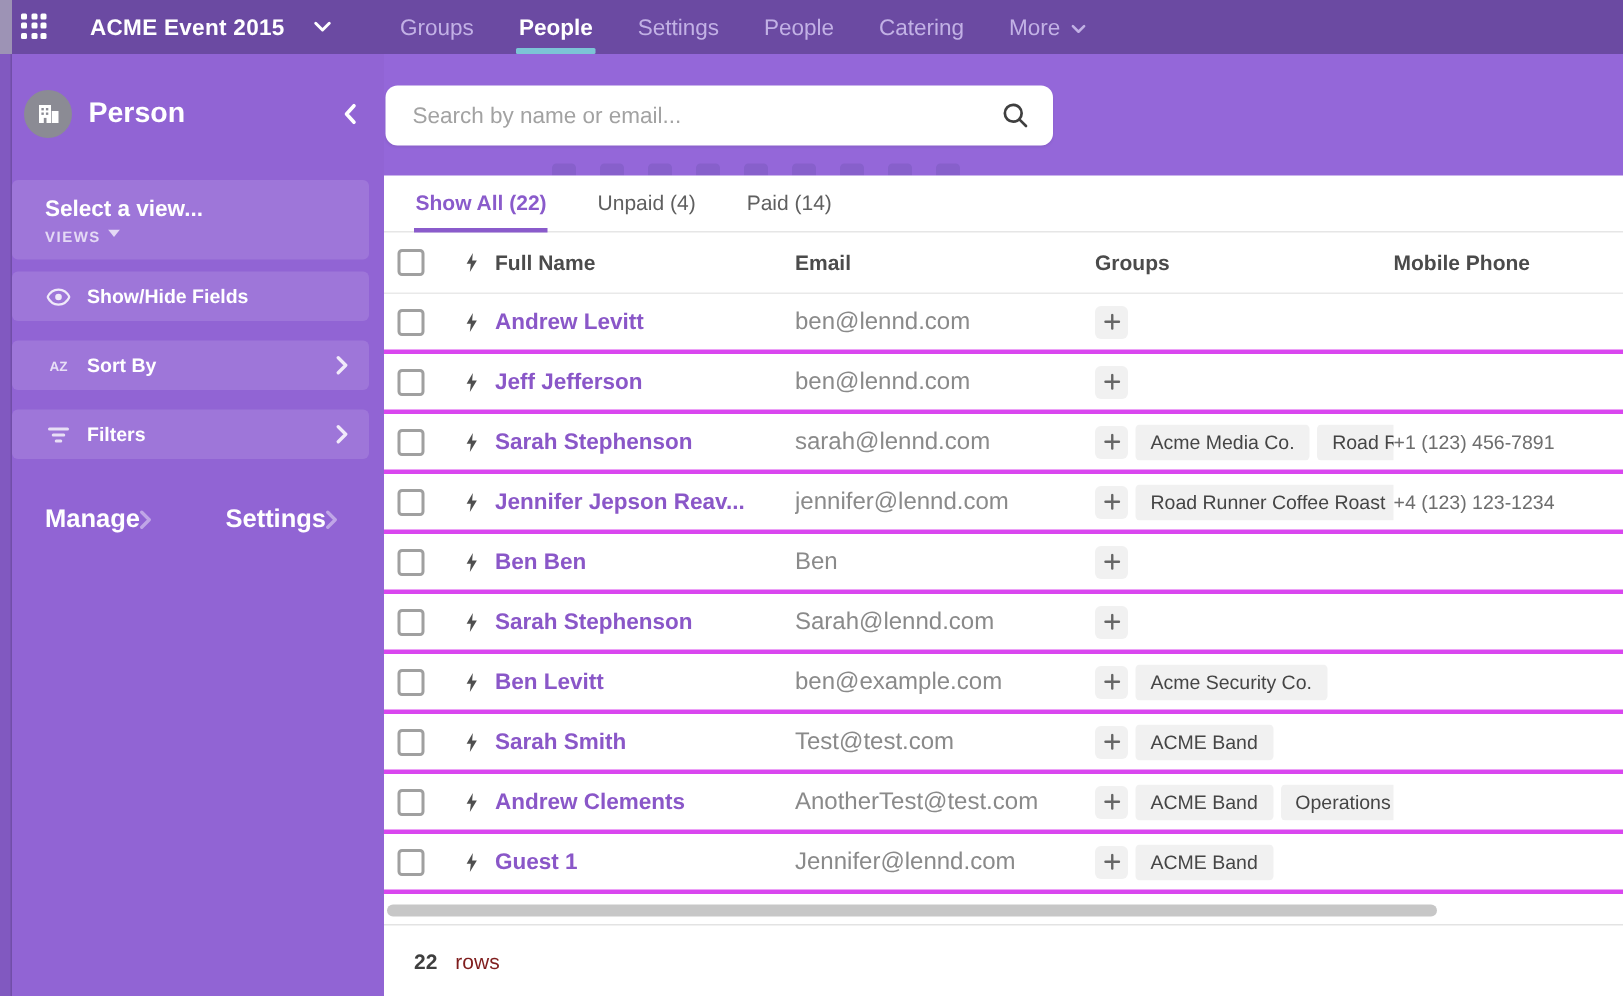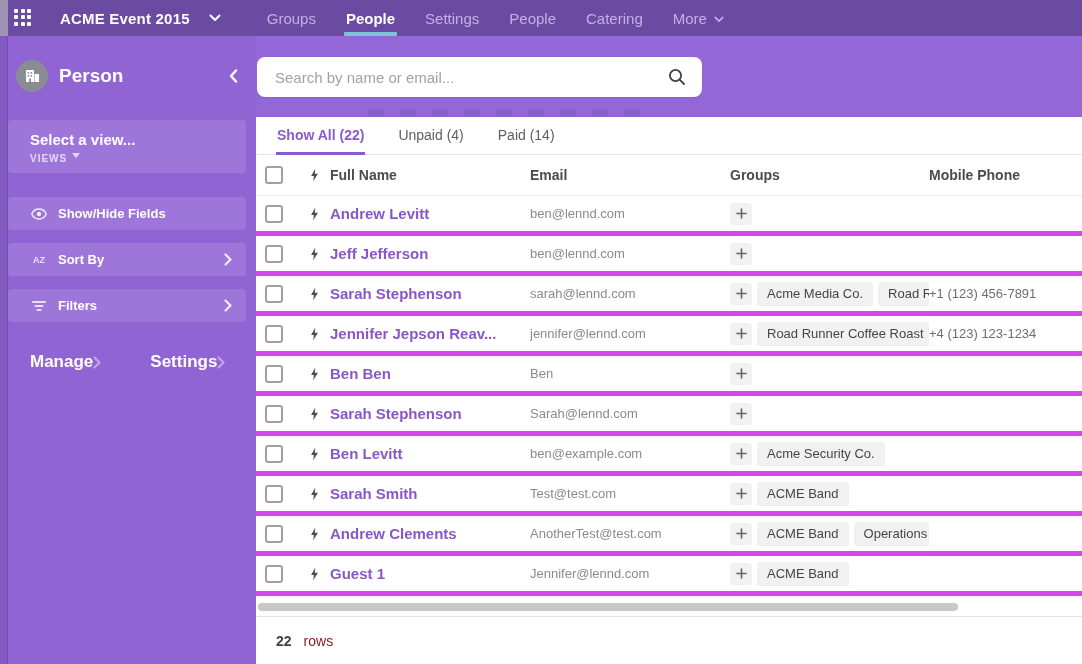--- a/index.html
+++ b/index.html
@@ -27,21 +27,21 @@
   .sidebar { position:absolute; left:8px; top:36px; width:248px; bottom:0; background:#9164d4; z-index:3; }
   .person-head { display:flex; align-items:center; padding:24px 14px 0 8px; }
   .avatar { width:32px; height:32px; border-radius:50%; background:#8b8b94; display:flex; align-items:center; justify-content:center; flex:none; }
   .person-title { margin-left:11px; color:#fff; font-size:19px; font-weight:600; }
   .collapse-btn { margin-left:auto; display:flex; align-items:center; cursor:pointer; padding:4px; }
 
   .view-panel { margin:28px 10px 0 0; width:238px; background:rgba(255,255,255,0.12); border-radius:4px; padding:11px 10px 9px 22px; cursor:pointer; }
   .view-title { color:#fff; font-size:15px; font-weight:700; }
   .view-caption { margin-top:5px; display:flex; gap:5px; color:rgba(255,255,255,0.72); font-size:10px; font-weight:700; letter-spacing:1px; }
 
-  .tools { margin-top:24px; display:flex; flex-direction:column; gap:13px; }
+  .tools { margin-top:8px; display:flex; flex-direction:column; gap:13px; }
   .tool-btn { width:238px; height:33px; background:rgba(255,255,255,0.12); border-radius:4px; display:flex; align-items:center; padding-left:22px; cursor:pointer; }
   .tool-icon { width:18px; display:flex; align-items:center; justify-content:center; opacity:.85; }
   .az { color:#fff; font-size:9px; font-weight:700; opacity:.9; }
   .tool-label { margin-left:10px; color:#fff; font-size:13px; font-weight:600; }
   .tool-chev { margin-left:auto; margin-right:14px; display:flex; align-items:center; }
 
   .side-links { margin-top:27px; display:flex; flex-direction:row; gap:13px; }
   .side-link { display:flex; align-items:center; padding:3px 14px 3px 22px; color:#fff; font-size:17px; font-weight:600; cursor:pointer; }
   .side-link .tool-chev { opacity:.5; margin-right:0; }
 
@@ -54,28 +54,28 @@
 
   .peek-row { position:absolute; top:73px; left:112px; display:flex; gap:16px; }
   .peek-row i { width:16px; height:8px; background:#8760cb; border-radius:3px 3px 0 0; }
 
   
   .panel { position:absolute; top:81px; left:0; right:0; bottom:0; background:#fff; display:flex; flex-direction:column; }
   .tabs { height:38px; flex:none; display:flex; gap:32px; padding-left:20px; border-bottom:1px solid #e6e6e6; }
   .tab { font-size:14px; color:#5f5f5f; display:flex; align-items:center; border-bottom:3px solid transparent; margin-bottom:-1px; padding:0 1px; cursor:pointer; }
   .tab.active { color:#8a5bcb; font-weight:600; border-bottom-color:#8a5bcb; }
 
-  .trow { display:grid; grid-template-columns:42px 32px 200px 200px 199px 1fr; align-items:center; height:40px; border-bottom:5px solid #d946ef; flex:none; }
+  .trow { display:grid; grid-template-columns:42px 32px 200px 200px 199px 1fr; align-items:center; height:40px; border-bottom:3px solid #d946ef; flex:none; }
   .trow.thead { height:41px; border-bottom:1px solid #e9e9e9; }
   .th { font-size:14px; color:#4b4b4b; font-weight:600; }
   .cell-check { display:flex; align-items:center; padding-left:9px; }
   .checkbox { width:18px; height:18px; border:2px solid #a0a0a0; border-radius:3px; background:#fff; cursor:pointer; }
   .cell-bolt { display:flex; align-items:center; justify-content:center; }
   .name-link { font-size:15px; font-weight:700; color:#8a57c8; cursor:pointer; white-space:nowrap; }
-  .cell-email { font-size:13px; color:#8a8a8a; white-space:nowrap; overflow:hidden; }
+  .cell-email { font-size:16px; color:#8a8a8a; white-space:nowrap; overflow:hidden; }
   .cell-groups { display:flex; align-items:center; gap:5px; overflow:hidden; white-space:nowrap; }
   .add-group { width:22px; height:22px; flex:none; border:none; background:#f1f1f1; border-radius:4px; display:flex; align-items:center; justify-content:center; cursor:pointer; }
   .chip { flex:none; height:24px; line-height:24px; padding:0 10px; background:#f1f1f1; border-radius:3px; font-size:13px; color:#454545; cursor:pointer; }
   .cell-phone { font-size:13px; color:#6e6e6e; white-space:nowrap; }
 
   .hscroll { height:21px; flex:none; position:relative; border-bottom:1px solid #e3e3e3; background:#fff; }
   .hscroll .thumb { position:absolute; top:7px; left:2px; width:700px; height:8px; background:#c7c7c7; border-radius:4px; cursor:pointer; }
   .footer { flex:1; display:flex; align-items:center; padding-left:20px; background:#fff; }
   .row-count { font-size:14px; font-weight:700; color:#3f3f3f; }
   .row-count-label { font-size:14px; color:#7f1d1d; margin-left:12px; }

